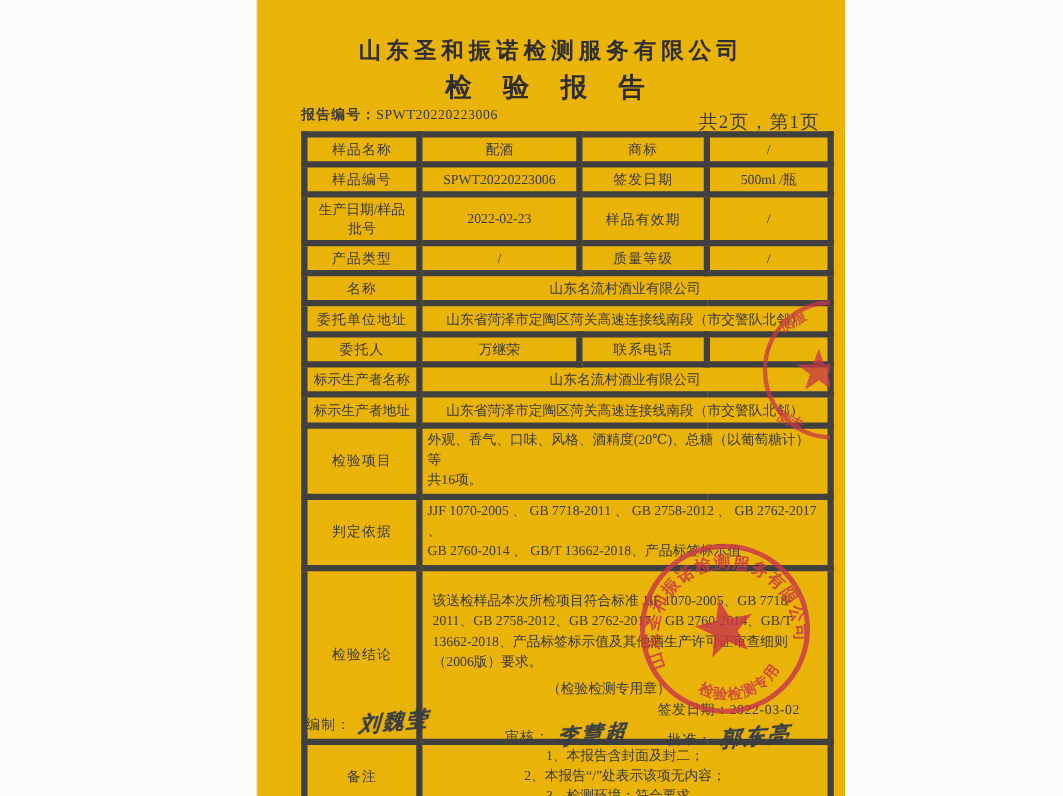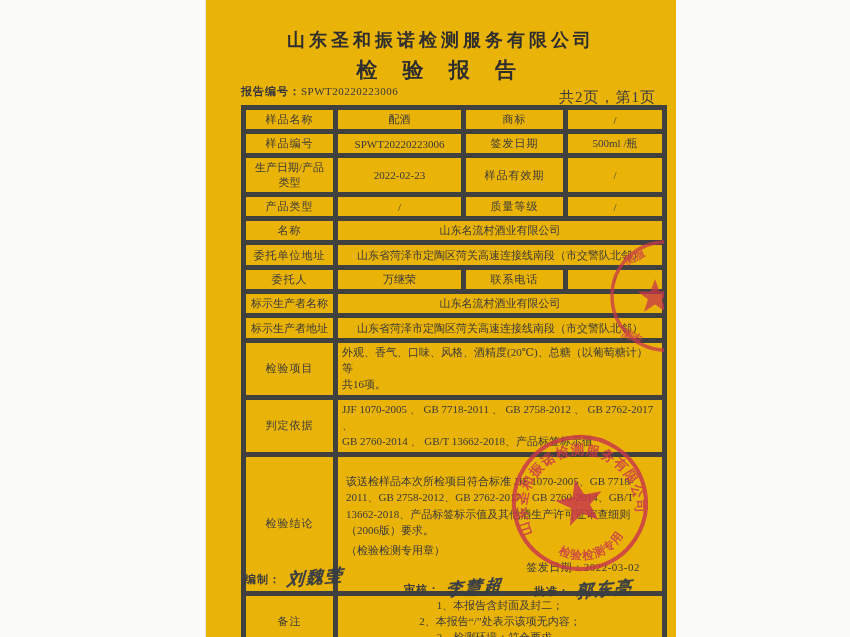--- a/index.html
+++ b/index.html
@@ -43,26 +43,26 @@
   }
   td.lab{text-align:center;letter-spacing:1px;}
   td.val{text-align:center;}
   td.valL{text-align:left;padding-left:8px;}
   td.valC{text-align:center;}
   .preline{white-space:pre-line;line-height:1.45;}
   .h23{height:23px}.h24{height:24px}.h25{height:25px}.h30{height:30px}
   .h34{height:34px}.h92{height:92px}.h46{height:46px}
   .conc-cell{vertical-align:top !important;padding:16px 8px !important;position:relative;}
   .conc-para{line-height:1.5;text-align:left;}
-  .conc-seal-note{text-align:left;padding-right:26px;margin-top:4px;}
+  .conc-seal-note{text-align:center;padding-right:26px;margin-top:4px;}
   .conc-sign-date{text-align:right;padding-right:14px;margin-top:2px;letter-spacing:.5px;}
   .remark-line{line-height:1.45;text-align:center;}
   .footer{position:absolute;left:35px;top:568px;width:430px;font-size:11px;}
   .sig-group{position:absolute;white-space:nowrap;}
-  .sig-label{font-weight:bold;letter-spacing:1px;}
+  .sig-label{font-weight:normal;letter-spacing:1px;}
   .sig{
     display:inline-block;
     font-size:17px;color:#3a3f46;
     transform:rotate(-5deg) skewX(-8deg);
     font-style:italic;font-weight:bold;
     letter-spacing:2px;
     text-shadow:0 0 1px rgba(40,45,55,.55);
     margin-left:6px;
   }
   .stamp-main{
@@ -104,21 +104,21 @@
       <td class="lab">商标</td>
       <td class="val">/</td>
     </tr>
     <tr class="h23">
       <td class="lab">样品编号</td>
       <td class="val">SPWT20220223006</td>
       <td class="lab">签发日期</td>
       <td class="val">500ml /瓶</td>
     </tr>
     <tr class="h23">
-      <td class="lab" style="letter-spacing:0">生产日期/产品类型</td>
+      <td class="lab" style="letter-spacing:0">生产日期/样品批号</td>
       <td class="val">2022-02-23</td>
       <td class="lab">样品有效期</td>
       <td class="val">/</td>
     </tr>
     <tr class="h23">
       <td class="lab">产品类型</td>
       <td class="val">/</td>
       <td class="lab">质量等级</td>
       <td class="val">/</td>
     </tr>

